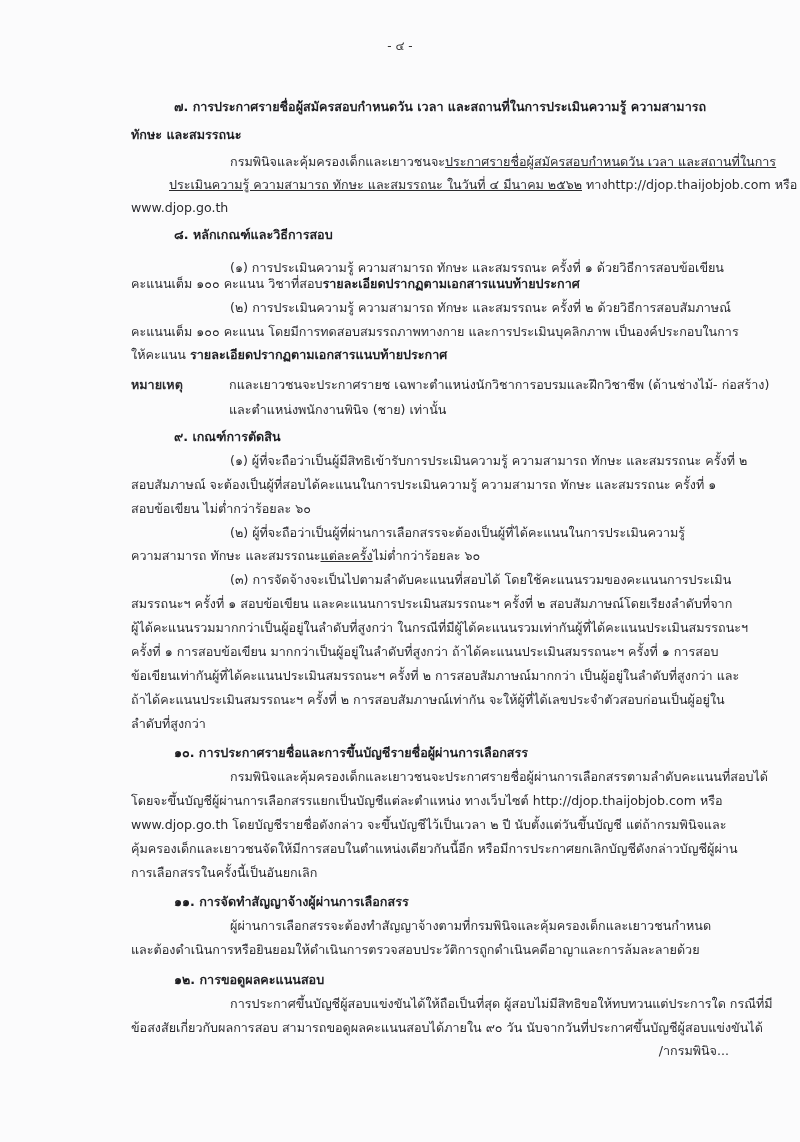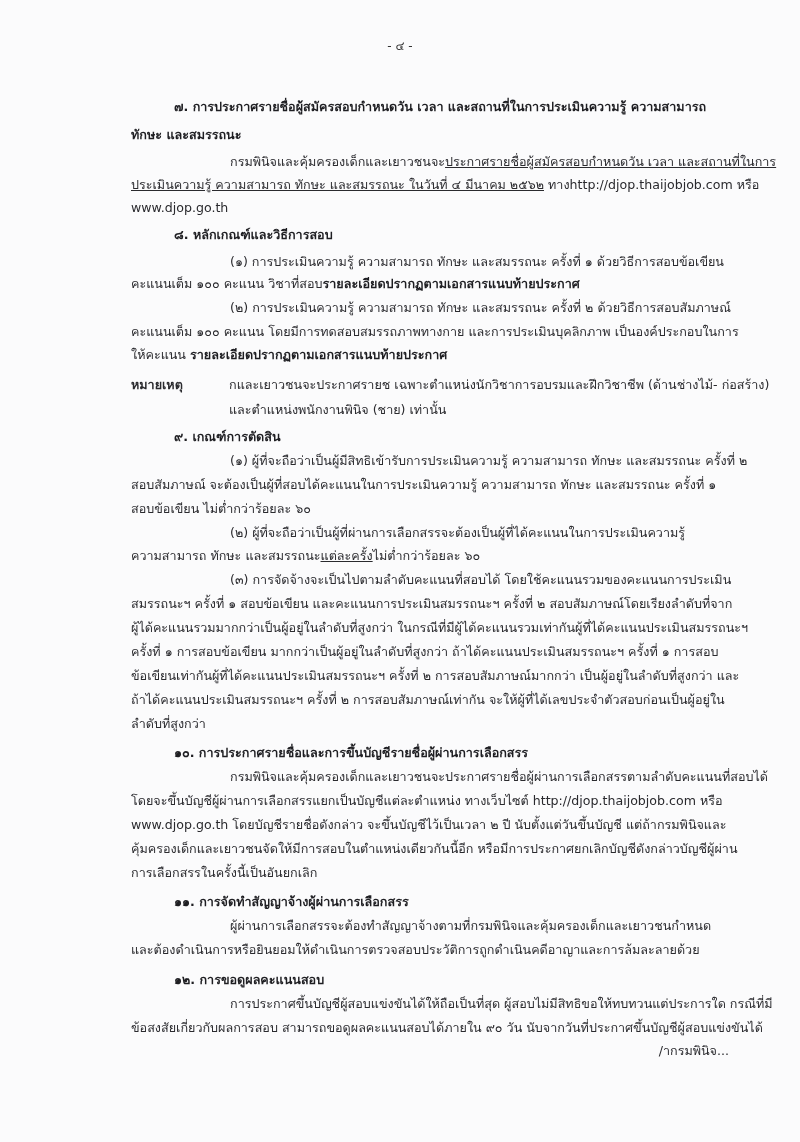--- a/index.html
+++ b/index.html
@@ -46,27 +46,27 @@
 
 <div class="page">
 
   <div class="page-number">- ๔ -</div>
 
   <div class="line bold indent-1" style="top:97px;">๗. การประกาศรายชื่อผู้สมัครสอบกำหนดวัน เวลา และสถานที่ในการประเมินความรู้ ความสามารถ</div>
   <div class="line bold left-margin" style="top:125px;">ทักษะ และสมรรถนะ</div>
   <div class="line indent-2" style="top:152px;">
     <span>กรมพินิจและคุ้มครองเด็กและเยาวชนจะ</span><span class="u">ประกาศรายชื่อผู้สมัครสอบกำหนดวัน เวลา และสถานที่ในการ</span>
   </div>
-  <div class="line left-margin" style="top:175px;">
+  <div class="line left-margin" style="top:175px;margin-left:38px;">
     <span class="u">ประเมินความรู้ ความสามารถ ทักษะ และสมรรถนะ ในวันที่ ๔ มีนาคม ๒๕๖๒</span><span> ทางhttp://djop.thaijobjob.com    หรือ</span>
   </div>
   <div class="line left-margin" style="top:198px;">www.djop.go.th</div>
 
   <div class="line bold indent-1" style="top:225px;">๘. หลักเกณฑ์และวิธีการสอบ</div>
-  <div class="line indent-2" style="top:252px;">(๑) การประเมินความรู้ ความสามารถ ทักษะ และสมรรถนะ ครั้งที่ ๑ ด้วยวิธีการสอบข้อเขียน</div>
+  <div class="line indent-2" style="top:258px;">(๑) การประเมินความรู้ ความสามารถ ทักษะ และสมรรถนะ ครั้งที่ ๑ ด้วยวิธีการสอบข้อเขียน</div>
   <div class="line left-margin" style="top:274px;">
     <span>คะแนนเต็ม ๑๐๐ คะแนน วิชาที่สอบ</span><span class="bold">รายละเอียดปรากฏตามเอกสารแนบท้ายประกาศ</span>
   </div>
   <div class="line indent-2" style="top:298px;">(๒) การประเมินความรู้ ความสามารถ ทักษะ และสมรรถนะ ครั้งที่ ๒ ด้วยวิธีการสอบสัมภาษณ์</div>
   <div class="line left-margin" style="top:322px;">คะแนนเต็ม ๑๐๐ คะแนน โดยมีการทดสอบสมรรถภาพทางกาย และการประเมินบุคลิกภาพ เป็นองค์ประกอบในการ</div>
   <div class="line left-margin" style="top:345px;">
     <span>ให้คะแนน </span><span class="bold">รายละเอียดปรากฏตามเอกสารแนบท้ายประกาศ</span>
   </div>
   <div class="line note-label" style="top:375px;">หมายเหตุ</div>
   <div class="line note-text" style="top:375px;">กและเยาวชนจะประกาศรายช เฉพาะตำแหน่งนักวิชาการอบรมและฝึกวิชาชีพ (ด้านช่างไม้- ก่อสร้าง)</div>

